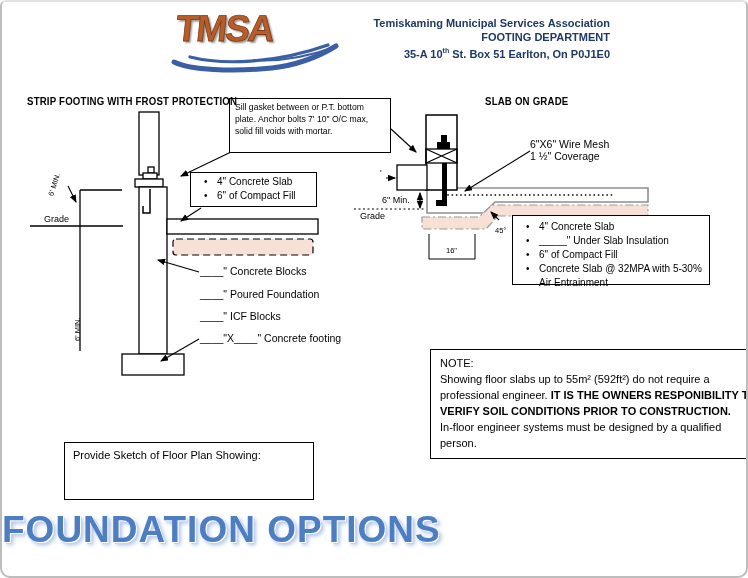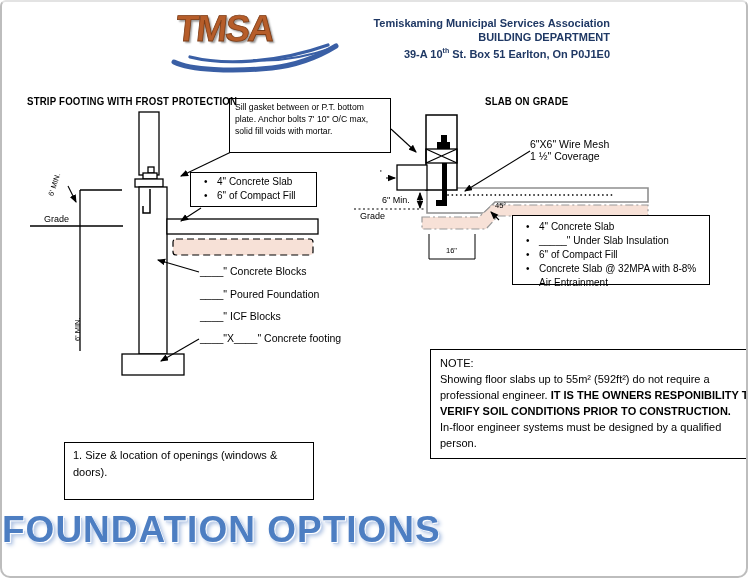--- a/index.html
+++ b/index.html
@@ -56,22 +56,22 @@
 <div class="page">
 
   <div class="logo-text">TMSA</div>
   <svg width="180" height="34" style="left:168px;top:38px;z-index:4;" aria-hidden="true">
     <path d="M4,22 C20,30 62,32 102,28 C128,25 148,17 166,6" fill="none" stroke="#3a5fa5" stroke-width="5" stroke-linecap="round"></path>
     <path d="M20,17 C52,25 104,24 158,5" fill="none" stroke="#3a5fa5" stroke-width="3.2" stroke-linecap="round"></path>
     <path d="M84,20 C114,22 142,15 162,8" fill="none" stroke="#3a5fa5" stroke-width="2.2" stroke-linecap="round"></path>
   </svg>
   <div class="org-block">
     <div>Temiskaming Municipal Services Association</div>
-    <div>BUILDING DEPARTMENT</div>
-    <div><span>39-A 10</span><sup>th</sup><span> St. Box 51 Earlton, On P0J1E0</span></div>
+    <div>FOOTING DEPARTMENT</div>
+    <div><span>35-A 10</span><sup>th</sup><span> St. Box 51 Earlton, On P0J1E0</span></div>
   </div>
 
   <svg width="748" height="578" style="z-index:1;" aria-hidden="true">
     <defs>
       <marker id="ah" markerWidth="9" markerHeight="8" refX="6.5" refY="3" orient="auto">
         <path d="M0,0 L7.5,3 L0,6 Z" fill="#000"></path>
       </marker>
       <marker id="ahs" markerWidth="9" markerHeight="8" refX="1" refY="3" orient="auto">
         <path d="M7.5,0 L0,3 L7.5,6 Z" fill="#000"></path>
       </marker>
@@ -148,37 +148,37 @@
   <div class="sec-title" style="left:483px;top:93px;">SLAB ON GRADE</div>
 
   <div class="lbl" style="left:528px;top:136px;">
     <div>6"X6" Wire Mesh</div>
     <div>1 ½" Coverage</div>
   </div>
 
   <div class="lbl sm" style="left:378px;top:166px;">'</div>
   <div class="lbl sm" style="left:380px;top:193px;">6" Min.</div>
   <div class="lbl sm" style="left:358px;top:209px;">Grade</div>
-  <div class="lbl xs" style="left:493px;top:199px;">45°</div>
+  <div class="lbl xs" style="left:493px;top:224px;">45°</div>
   <div class="lbl xs" style="left:444px;top:244px;">16"</div>
 
   <div class="box speclist" style="left:510px;top:213px;width:198px;height:70px;padding-top:4px;">
     <ul>
       <li>4" Concrete Slab</li>
       <li>_____" Under Slab Insulation</li>
       <li>6" of Compact Fill</li>
-      <li>Concrete Slab @ 32MPA with 8-8% Air Entrainment</li>
+      <li>Concrete Slab @ 32MPA with 5-30% Air Entrainment</li>
     </ul>
   </div>
 
   <div class="box note-box">
     <div>NOTE:</div>
     <div><span>Showing floor slabs up to 55m² (592ft²) do not require a professional engineer. </span><span class="em">IT IS THE OWNERS RESPONIBILITY TO VERIFY SOIL CONDITIONS PRIOR TO CONSTRUCTION.</span></div>
     <div>In-floor engineer systems must be designed by a qualified person.</div>
   </div>
 
   <div class="box fp-box">
-    <div>1. Size &amp; location of openings (windows &amp; doors).</div>
+    <div>Provide Sketch of Floor Plan Showing:</div>
   </div>
 
   <div class="footer-title">FOUNDATION OPTIONS</div>
 
 </div>
 
 </body></html>

